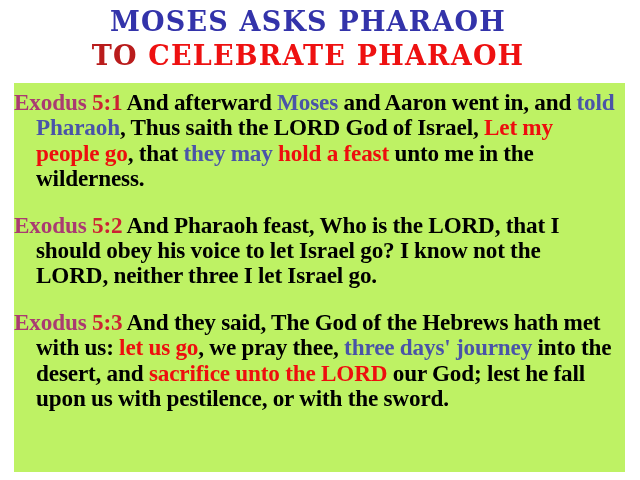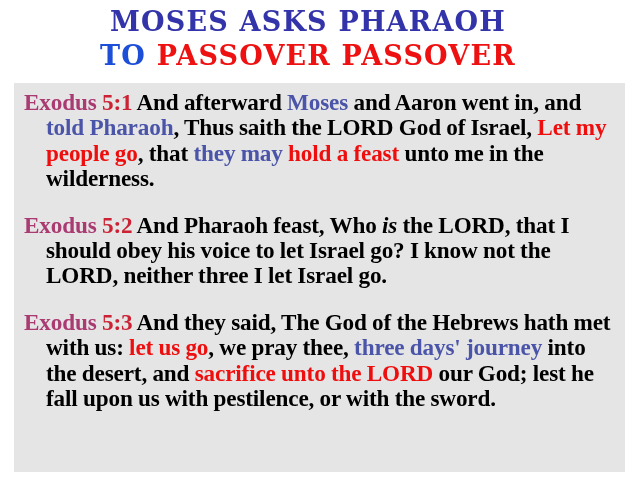--- a/index.html
+++ b/index.html
@@ -37,33 +37,33 @@
     font-size: 27px;
     padding-top: 8px;
     letter-spacing: 1.2px;
   }
   #title-line-2 {
     font-size: 27px;
     padding-top: 7px;
     letter-spacing: 1.2px;
   }
   .t-blue   { color: #3333AA; }
-  .t-black  { color: #1d4ed8; }
+  .t-black  { color: #b91c1c; }
   .t-red    { color: #EE1111; }
 
   
   #scripture-panel {
     position: absolute;
     left: 14px;
     top: 83px;
     width: 611px;
     height: 389px;
-    background: #e5e5e5;
+    background: #bef264;
     box-sizing: border-box;
-    padding: 7px 8px 0 10px;
+    padding: 7px 8px 0 0;
   }
 
   .verse {
     font-family: "Liberation Serif", "DejaVu Serif", serif;
     font-weight: bold;
     font-size: 23.2px;
     line-height: 25.4px;
     color: #000000;
     text-indent: -22px;
     padding-left: 22px;
@@ -71,31 +71,31 @@
     letter-spacing: -0.15px;
     word-spacing: -0.3px;
   }
   .verse:last-child { margin-bottom: 8px; }
 
   .ref-book  { color: #AA3A72; }
   .ref-num   { color: #CC2233; }
   .c-blue    { color: #4A54A8; }
   .c-red     { color: #EE0E0E; }
   .c-black   { color: #000000; }
-  .it        { font-style: italic; }
+  .it        { }
 </style>
 </head>
 <body>
 
 <div id="title-block">
   <span class="title-line" id="title-line-1">
     <span class="t-blue">MOSES ASKS PHARAOH</span>
   </span>
   <span class="title-line" id="title-line-2">
-    <span class="t-black">TO </span><span class="t-red">PASSOVER PASSOVER</span>
+    <span class="t-black">TO </span><span class="t-red">CELEBRATE PHARAOH</span>
   </span>
 </div>
 
 <div id="scripture-panel">
   <p class="verse" id="verse-0"><span class="ref-book">Exodus</span> <span class="ref-num">5:1</span><span class="c-black"> And afterward </span><span class="c-blue">Moses</span><span class="c-black"> and Aaron went in, and </span><span class="c-blue">told Pharaoh</span><span class="c-black">, Thus saith the LORD God of Israel, </span><span class="c-red">Let my people go</span><span class="c-black">, that </span><span class="c-blue">they may </span><span class="c-red">hold a feast</span><span class="c-black"> unto me in the wilderness.</span></p>
   <p class="verse" id="verse-1"><span class="ref-book">Exodus</span> <span class="ref-num">5:2</span><span class="c-black"> And Pharaoh feast, Who </span><span class="c-black it">is</span><span class="c-black"> the LORD, that I should obey his voice to let Israel go? I know not the LORD, neither three I let Israel go.</span></p>
   <p class="verse" id="verse-2"><span class="ref-book">Exodus</span> <span class="ref-num">5:3</span><span class="c-black"> And they said, The God of the Hebrews hath met with us: </span><span class="c-red">let us go</span><span class="c-black">, we pray thee, </span><span class="c-blue">three days' journey</span><span class="c-black"> into the desert, and </span><span class="c-red">sacrifice unto the LORD</span><span class="c-black"> our God; lest he fall upon us with pestilence, or with the sword.</span></p>
 </div>
 
 </body></html>

